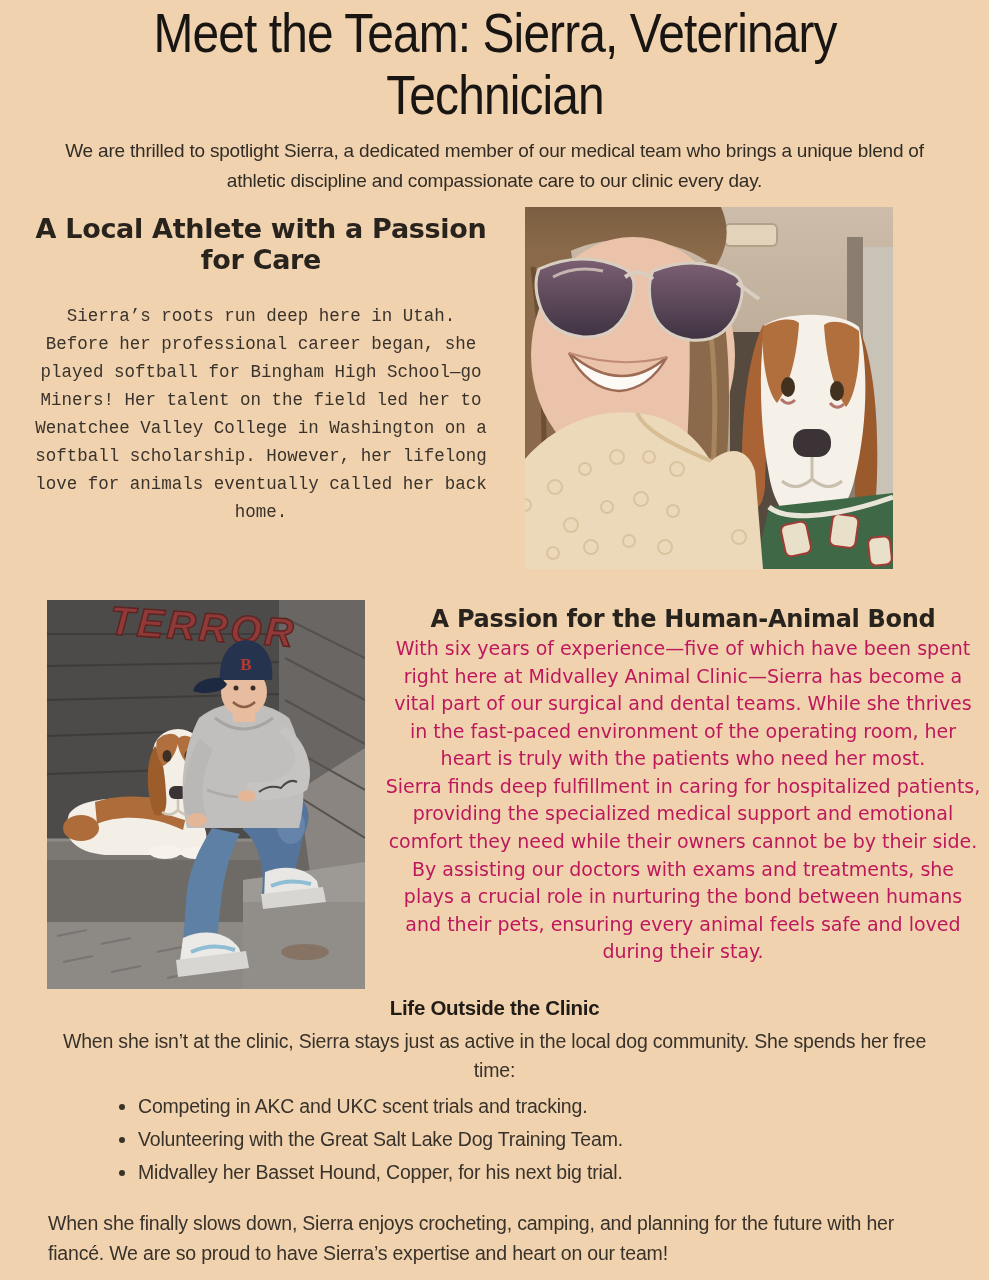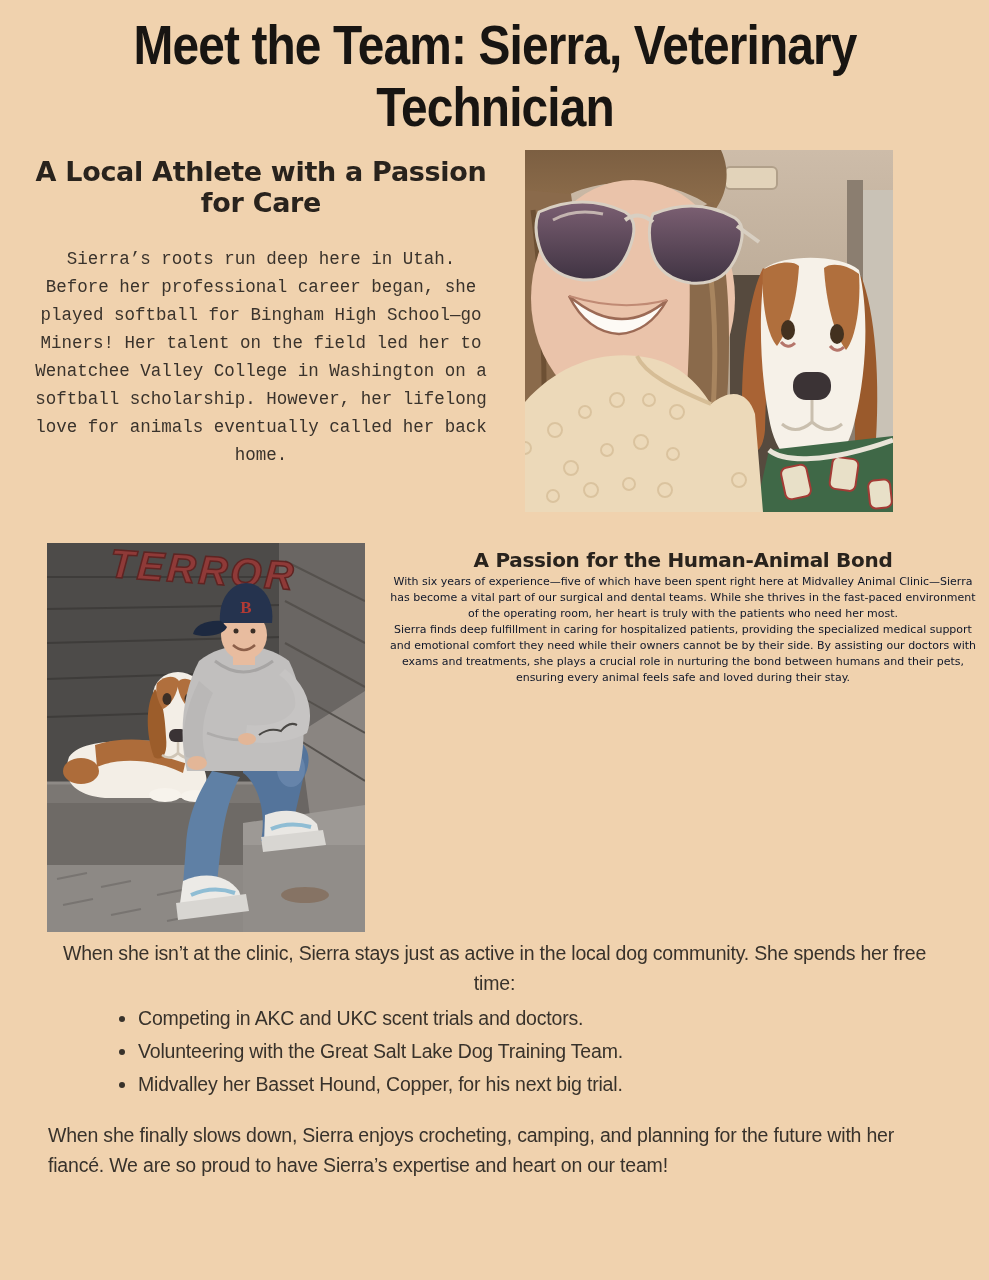--- a/index.html
+++ b/index.html
@@ -6,22 +6,22 @@
   body{
     width:989px;height:1280px;overflow:hidden;
     background:#f0d2ae;
     font-family:"Liberation Sans",sans-serif;
     color:#38322b;
     -webkit-font-smoothing:antialiased;
   }
   .page{position:relative;width:989px;height:1280px;}
 
   h1.title{
-    margin:14px auto 0;max-width:920px;
-    text-align:center;font-weight:700;
+    margin:2px auto 0;max-width:920px;
+    text-align:center;font-weight:400;
     font-size:55px;line-height:1.13;letter-spacing:-1px;
     color:#181512;
   }
   h1.title .squeeze{display:inline-block;transform:scaleX(.87);transform-origin:50% 50%;}
 
   p.intro{
     width:860px;margin:10px auto 0;text-align:center;
     font-size:19px;line-height:1.55;letter-spacing:-.2px;color:#322c26;
   }
 
@@ -31,22 +31,22 @@
   .col-athlete h2{font-size:27px;margin:9px 0 27px;color:#29231d;font-family:"DejaVu Sans",sans-serif;letter-spacing:-.3px;}
   .col-athlete p{margin:0;font-family:Liberation Mono, monospace;font-size:17.5px;line-height:1.6;color:#3a332c;}
 
   figure{margin:0;padding:0;}
   .photo-selfie{width:368px;height:362px;margin-left:33px;margin-top:3px;}
   .photo-dugout{width:318px;height:389px;margin-left:47px;flex:none;}
   figure svg{display:block;width:100%;height:100%;}
 
   .row2{margin-top:31px;}
   .col-bond{width:596px;margin-left:20px;text-align:center;}
-  .col-bond h2{font-size:20px;margin:5px 0 2px;color:#29231d;font-family:"DejaVu Sans",sans-serif;letter-spacing:-.3px;}
-  .col-bond p{margin:0;font-family:"DejaVu Sans",sans-serif;font-size:11px;line-height:1.45;color:#0f172a;}
+  .col-bond h2{font-size:24px;margin:5px 0 2px;color:#29231d;font-family:"DejaVu Sans",sans-serif;letter-spacing:-.3px;}
+  .col-bond p{margin:0;font-family:"DejaVu Sans",sans-serif;font-size:19px;line-height:1.45;color:#be185d;}
 
   .life{margin-top:7px;text-align:center;}
   .life h2{font-size:20.5px;margin:0 0 7px;color:#211c17;letter-spacing:-.3px;}
   .life .life-intro{width:880px;margin:0 auto;font-size:19.5px;line-height:1.5;letter-spacing:-.2px;}
   .life ul{
     text-align:left;margin:7px auto 0;width:897px;box-sizing:border-box;
     padding-left:92px;font-size:19.5px;line-height:1.35;letter-spacing:-.2px;
   }
   .life li{margin-bottom:7px;}
 
@@ -55,20 +55,21 @@
     font-size:19.5px;line-height:1.55;letter-spacing:-.2px;
   }
 </style>
 </head>
 <body>
 
 <div class="page">
 
   <h1 class="title"><span class="squeeze">Meet the Team: Sierra, Veterinary Technician</span></h1>
 
+  <p class="intro">We are thrilled to spotlight Sierra, a dedicated member of our medical team who brings a unique blend of athletic discipline and compassionate care to our clinic every day.</p>
 
   <div class="row row1">
     <div class="col-athlete">
       <h2>A Local Athlete with a Passion for Care</h2>
       <p>Sierra’s roots run deep here in Utah. Before her professional career began, she played softball for Bingham High School—go Miners! Her talent on the field led her to Wenatchee Valley College in Washington on a softball scholarship. However, her lifelong love for animals eventually called her back home.</p>
     </div>
 
     <figure class="photo-selfie" role="img" aria-label="Car selfie of Sierra in aviator sunglasses and a cream sherpa jacket beside her Basset Hound wearing a green bandana">
       <svg viewBox="0 0 368 362" preserveAspectRatio="none">
         <defs>
@@ -250,23 +251,24 @@
     </figure>
 
     <div class="col-bond">
       <h2>A Passion for the Human-Animal Bond</h2>
       <p>With six years of experience—five of which have been spent right here at Midvalley Animal Clinic—Sierra has become a vital part of our surgical and dental teams. While she thrives in the fast-paced environment of the operating room, her heart is truly with the patients who need her most.</p>
       <p>Sierra finds deep fulfillment in caring for hospitalized patients, providing the specialized medical support and emotional comfort they need while their owners cannot be by their side. By assisting our doctors with exams and treatments, she plays a crucial role in nurturing the bond between humans and their pets, ensuring every animal feels safe and loved during their stay.</p>
     </div>
   </div>
 
   <div class="life">
+    <h2>Life Outside the Clinic</h2>
     <p class="life-intro">When she isn’t at the clinic, Sierra stays just as active in the local dog community. She spends her free time:</p>
     <ul>
-      <li>Competing in AKC and UKC scent trials and doctors.</li>
+      <li>Competing in AKC and UKC scent trials and tracking.</li>
       <li>Volunteering with the Great Salt Lake Dog Training Team.</li>
       <li>Midvalley her Basset Hound, Copper, for his next big trial.</li>
     </ul>
   </div>
 
   <p class="outro">When she finally slows down, Sierra enjoys crocheting, camping, and planning for the future with her fiancé. We are so proud to have Sierra’s expertise and heart on our team!</p>
 
 </div>
 
 </body></html>

